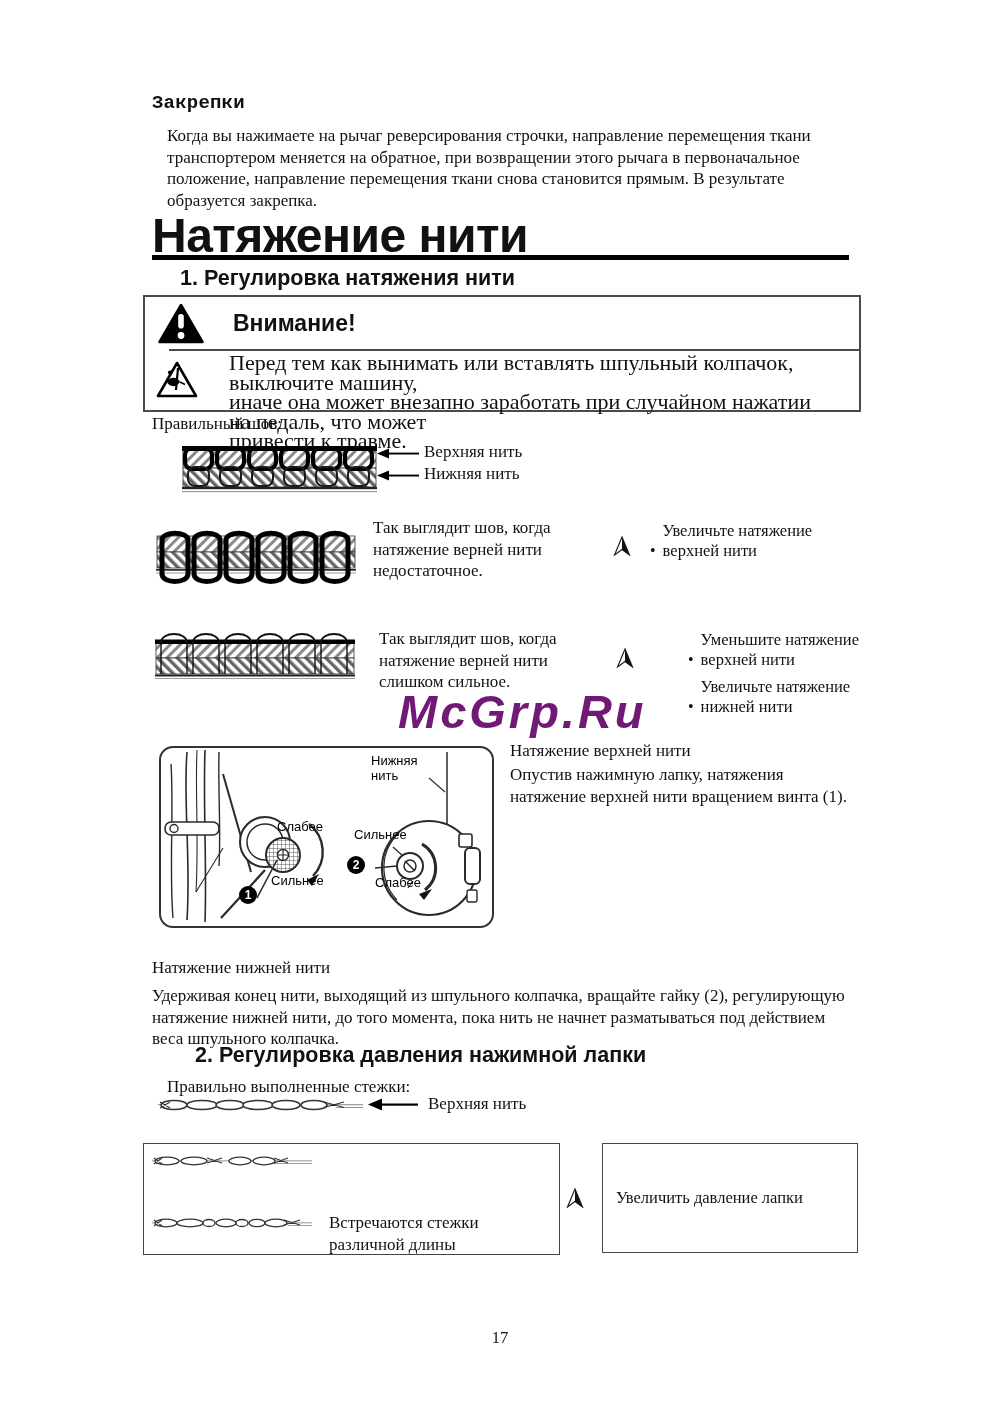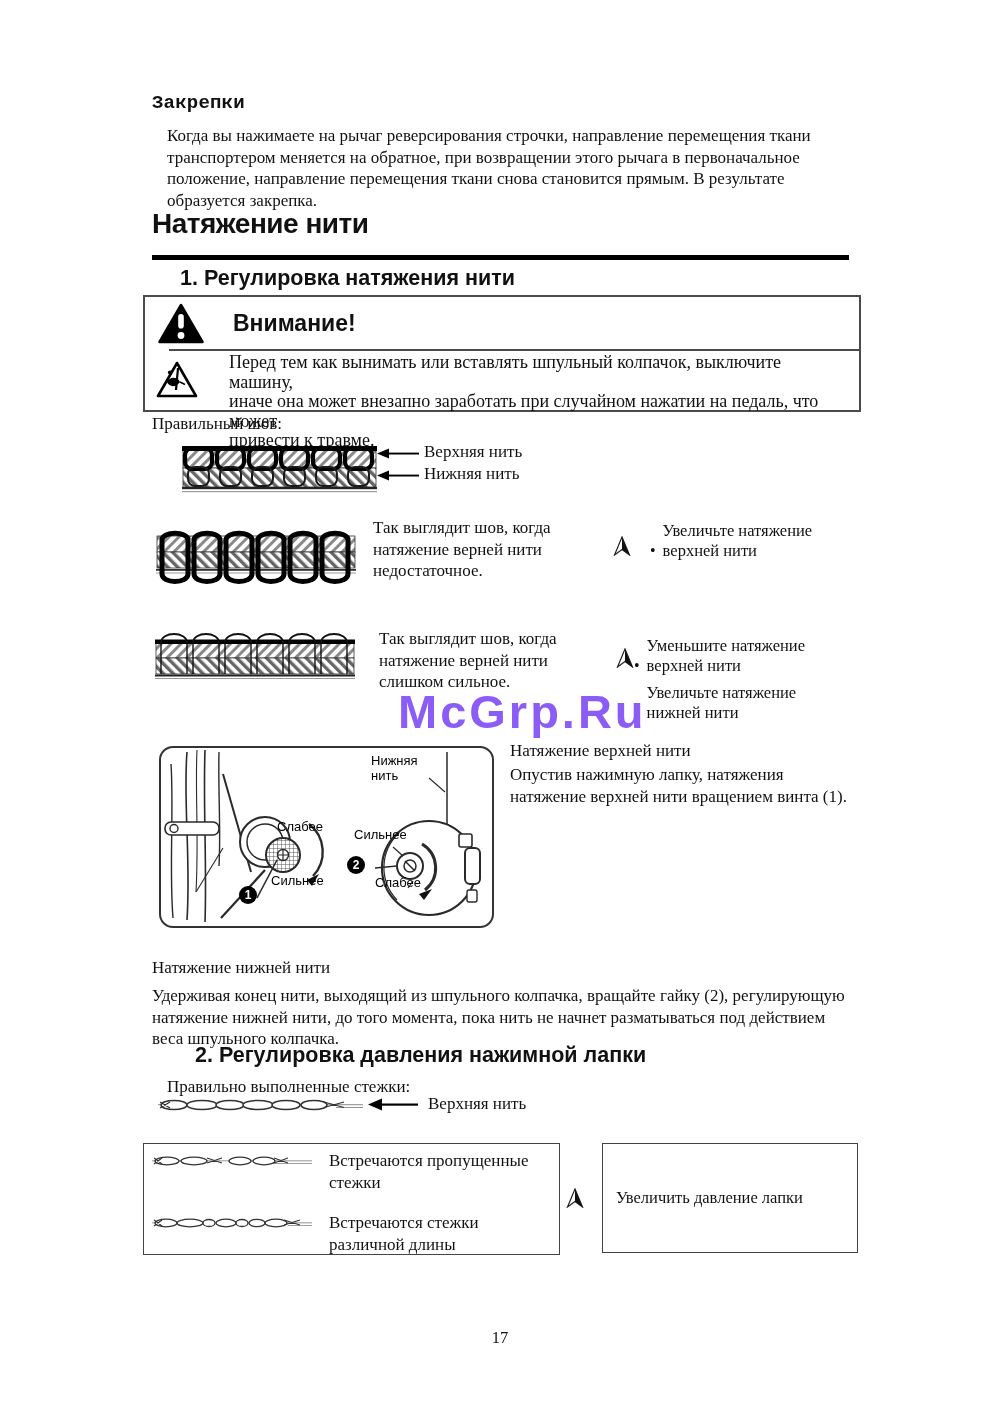--- a/index.html
+++ b/index.html
@@ -3,29 +3,29 @@
 <meta charset="utf-8">
 <style>
   html,body{margin:0;padding:0;background:#e8e8e8;}
   #page{position:relative;width:1000px;height:1415px;background:#ffffff;color:#111;
         font-family:"Liberation Serif",serif;overflow:hidden;}
   .abs{position:absolute;}
   .sans{font-family:"Liberation Sans",sans-serif;}
   .b{font-weight:bold;}
   .serif17{font-size:17px;line-height:21.5px;}
   .h-zak{font-size:19px;letter-spacing:.2px;font-family:Liberation Mono, monospace;}
-  .h-main{font-size:28px;letter-spacing:-.5px;}
+  .h-main{font-size:48px;letter-spacing:-.5px;}
   .h-sub{font-size:21.5px;margin-left:28px;}
   .rule{background:#000;}
   .warnbox{border:2px solid #4a4a4a;}
   .warnhead{border-bottom:2px solid #4a4a4a;display:flex;align-items:center;}
   .bullet{display:flex;gap:7px;font-size:16.5px;line-height:20px;align-items:flex-end;}
   .bullet::before{content:"•";font-size:16px;}
   .bullet + .bullet{margin-top:7px;}
-  .wm{color:#8b5cf6;font-size:47px;font-weight:600;letter-spacing:3px;
+  .wm{color:#701a75;font-size:47px;font-style:italic;font-weight:600;letter-spacing:3px;
       font-family:"Liberation Sans",sans-serif;}
   .illbox{border:2.5px solid #333;border-radius:14px;}
   .ill-label{font-family:"Liberation Sans",sans-serif;font-size:13px;line-height:14.5px;color:#000;}
   .callout{width:18px;height:18px;border-radius:50%;background:#000;color:#fff;
            font-family:"Liberation Sans",sans-serif;font-size:12px;font-weight:bold;
            display:flex;align-items:center;justify-content:center;}
   .simplebox{border:1.8px solid #444;}
   .pagenum{width:1000px;text-align:center;font-size:16.5px;}
 </style>
 </head>
@@ -54,21 +54,21 @@
       </svg>
       <div class="sans b" style="margin-left:64px;font-size:23px;">Внимание!</div>
     </div>
     <svg class="abs" style="left:11px;top:64px;" width="42" height="38" viewBox="0 0 42 38">
       <path d="M21 2 L40 35 L2 35 Z" fill="#fff" stroke="#000" stroke-width="2.6" stroke-linejoin="round"></path>
       <path d="M22 7 L20 29" stroke="#000" stroke-width="2.2" fill="none"></path>
       <path d="M11 21 C14 15 22 16 24 21 C20 27 13 26 11 21 Z" fill="#000"></path>
       <circle cx="14" cy="11.5" r="2.1" fill="#000"></circle>
       <path d="M24 21 L29 23.5" stroke="#000" stroke-width="1.5" fill="none"></path>
     </svg>
-    <div class="abs" style="left:84px;top:56px;width:600px;font-size:18px;line-height:19.5px;">
+    <div class="abs" style="left:84px;top:56px;width:600px;font-size:22px;line-height:19.5px;">
       <div>Перед тем как вынимать или вставлять шпульный колпачок, выключите машину,</div>
       <div>иначе она может внезапно заработать при случайном нажатии на педаль, что может</div>
       <div>привести к травме.</div>
     </div>
   </div>
 
   <div class="abs serif17" style="left:152px;top:413px;">Правильный шов:</div>
 
   <svg class="abs" style="left:182px;top:444px;" width="195" height="50" viewBox="0 0 195 50">
     <defs>
@@ -173,21 +173,21 @@
       <path d="M6,16 V46 M32,16 V46 M38,16 V46 M64,16 V46 M70,16 V46 M96,16 V46 M102,16 V46 M128,16 V46 M134,16 V46 M160,16 V46 M166,16 V46 M192,16 V46" stroke-width="1.4"></path>
     </g>
     <rect x="0" y="46.5" width="200" height="2" fill="#222"></rect>
     <rect x="0" y="50" width="200" height="1" fill="#999"></rect>
   </svg>
   <div class="abs serif17" style="left:379px;top:628px;width:192px;">Так выглядит шов, когда натяжение верней нити слишком сильное.</div>
   <svg class="abs" style="left:616px;top:648px;" width="18" height="20" viewBox="0 0 18 20">
     <path d="M9 1 L1.5 19 L9 13.5 L16.5 19 Z" fill="#fff" stroke="#222" stroke-width="1.2"></path>
     <path d="M9 1 L9 13.5 L16.5 19 Z" fill="#111"></path>
   </svg>
-  <div class="abs" style="left:634px;top:630px;width:196px;margin-top:6px;">
+  <div class="abs" style="left:688px;top:630px;width:196px;">
     <div class="bullet">
         <span>Уменьшите натяжение верхней нити</span>
       </div>
     <div class="bullet">
         <span>Увеличьте натяжение нижней нити</span>
       </div>
   </div>
 
   <div class="abs wm" style="left:398px;top:684px;">McGrp.Ru</div>
 
@@ -284,21 +284,20 @@
       <rect x="0" y="6.4" width="160" height="0.9" fill="#888"></rect>
       <rect x="120" y="9" width="40" height="0.8" fill="#888"></rect>
       <g fill="#fff" stroke="#333" stroke-width="1.3">
         <ellipse cx="15" cy="7" rx="12" ry="3.8"></ellipse>
           <ellipse cx="42" cy="7" rx="13" ry="3.8"></ellipse>
         <ellipse cx="88" cy="7" rx="11" ry="3.8"></ellipse>
           <ellipse cx="112" cy="7" rx="11" ry="3.8"></ellipse>
       </g>
       <path d="M2 10 L10 4 M2 4 L10 10 M55 4 L70 9 M55 9 L70 4 M122 4 L136 9 M122 9 L136 4" stroke="#333" stroke-width="1.1" fill="none"></path>
     </svg>
-    <div class="abs serif17" style="left:185px;top:6px;width:220px;">Встречаются пропущенные стежки</div>
     <svg class="abs" style="left:8px;top:72px;" width="160" height="14" viewBox="0 0 160 14">
       <rect x="0" y="6.4" width="160" height="0.9" fill="#888"></rect>
       <rect x="136" y="9" width="24" height="0.8" fill="#888"></rect>
       <g fill="#fff" stroke="#333" stroke-width="1.3">
         <ellipse cx="14" cy="7" rx="11" ry="3.8"></ellipse>
           <ellipse cx="38" cy="7" rx="13" ry="3.8"></ellipse>
         <ellipse cx="57" cy="7" rx="6" ry="3.5"></ellipse>
           <ellipse cx="74" cy="7" rx="10" ry="3.8"></ellipse>
         <ellipse cx="90" cy="7" rx="6" ry="3.5"></ellipse>
           <ellipse cx="105" cy="7" rx="8" ry="3.6"></ellipse>

